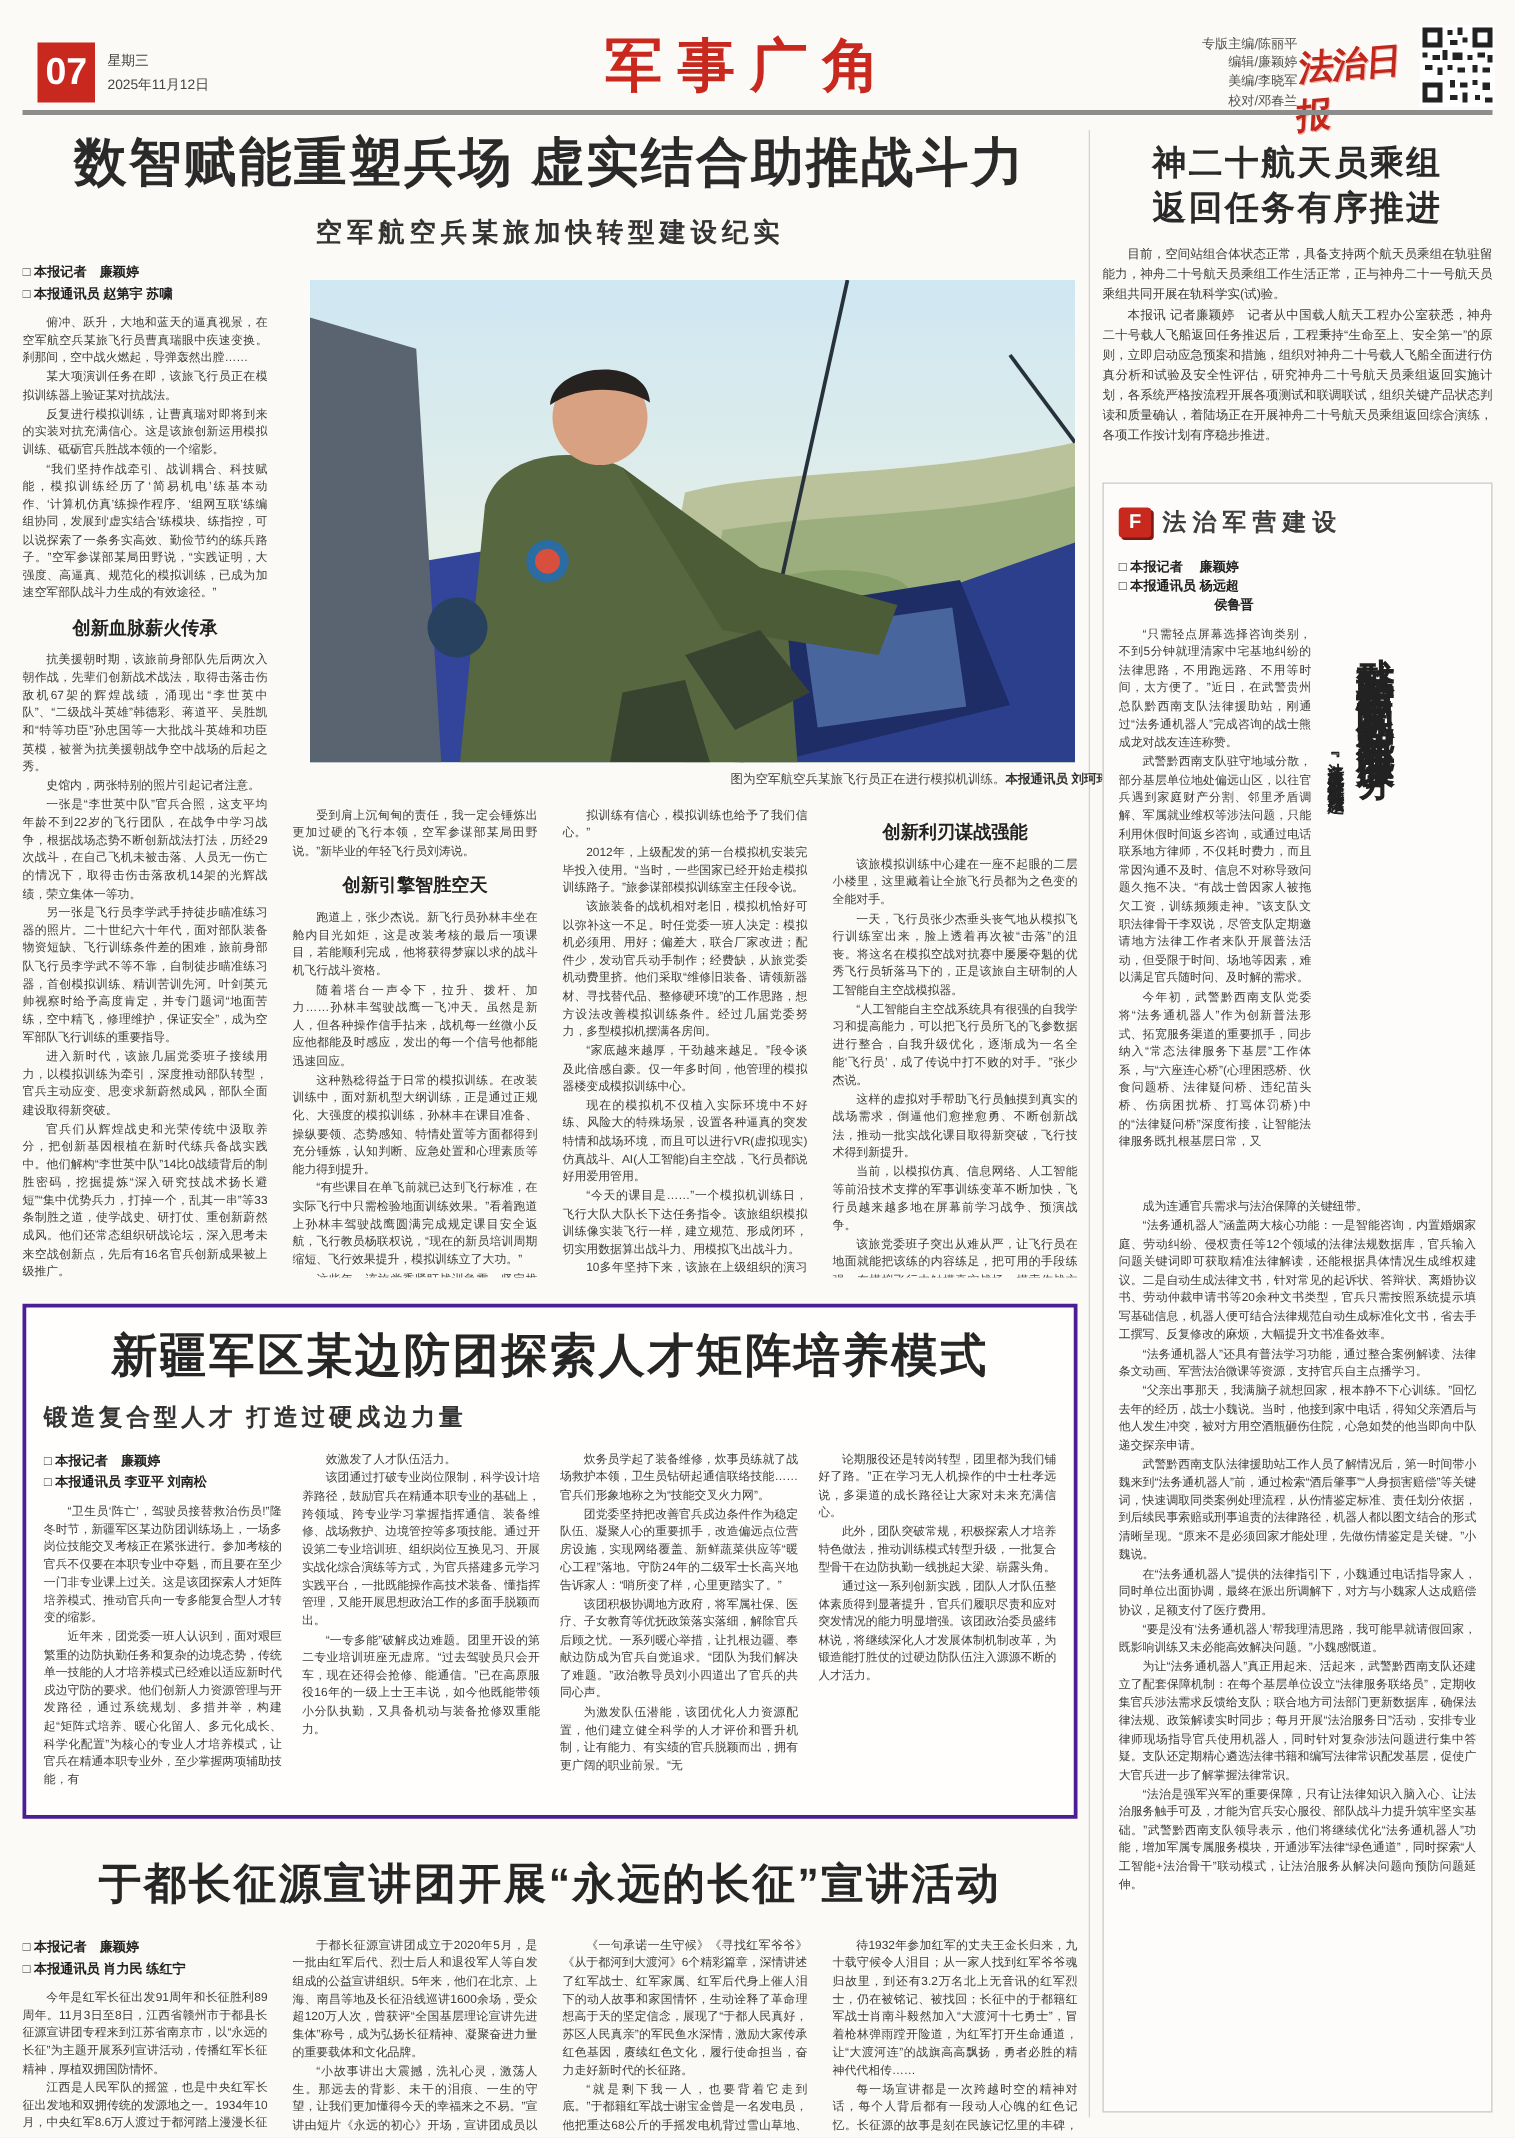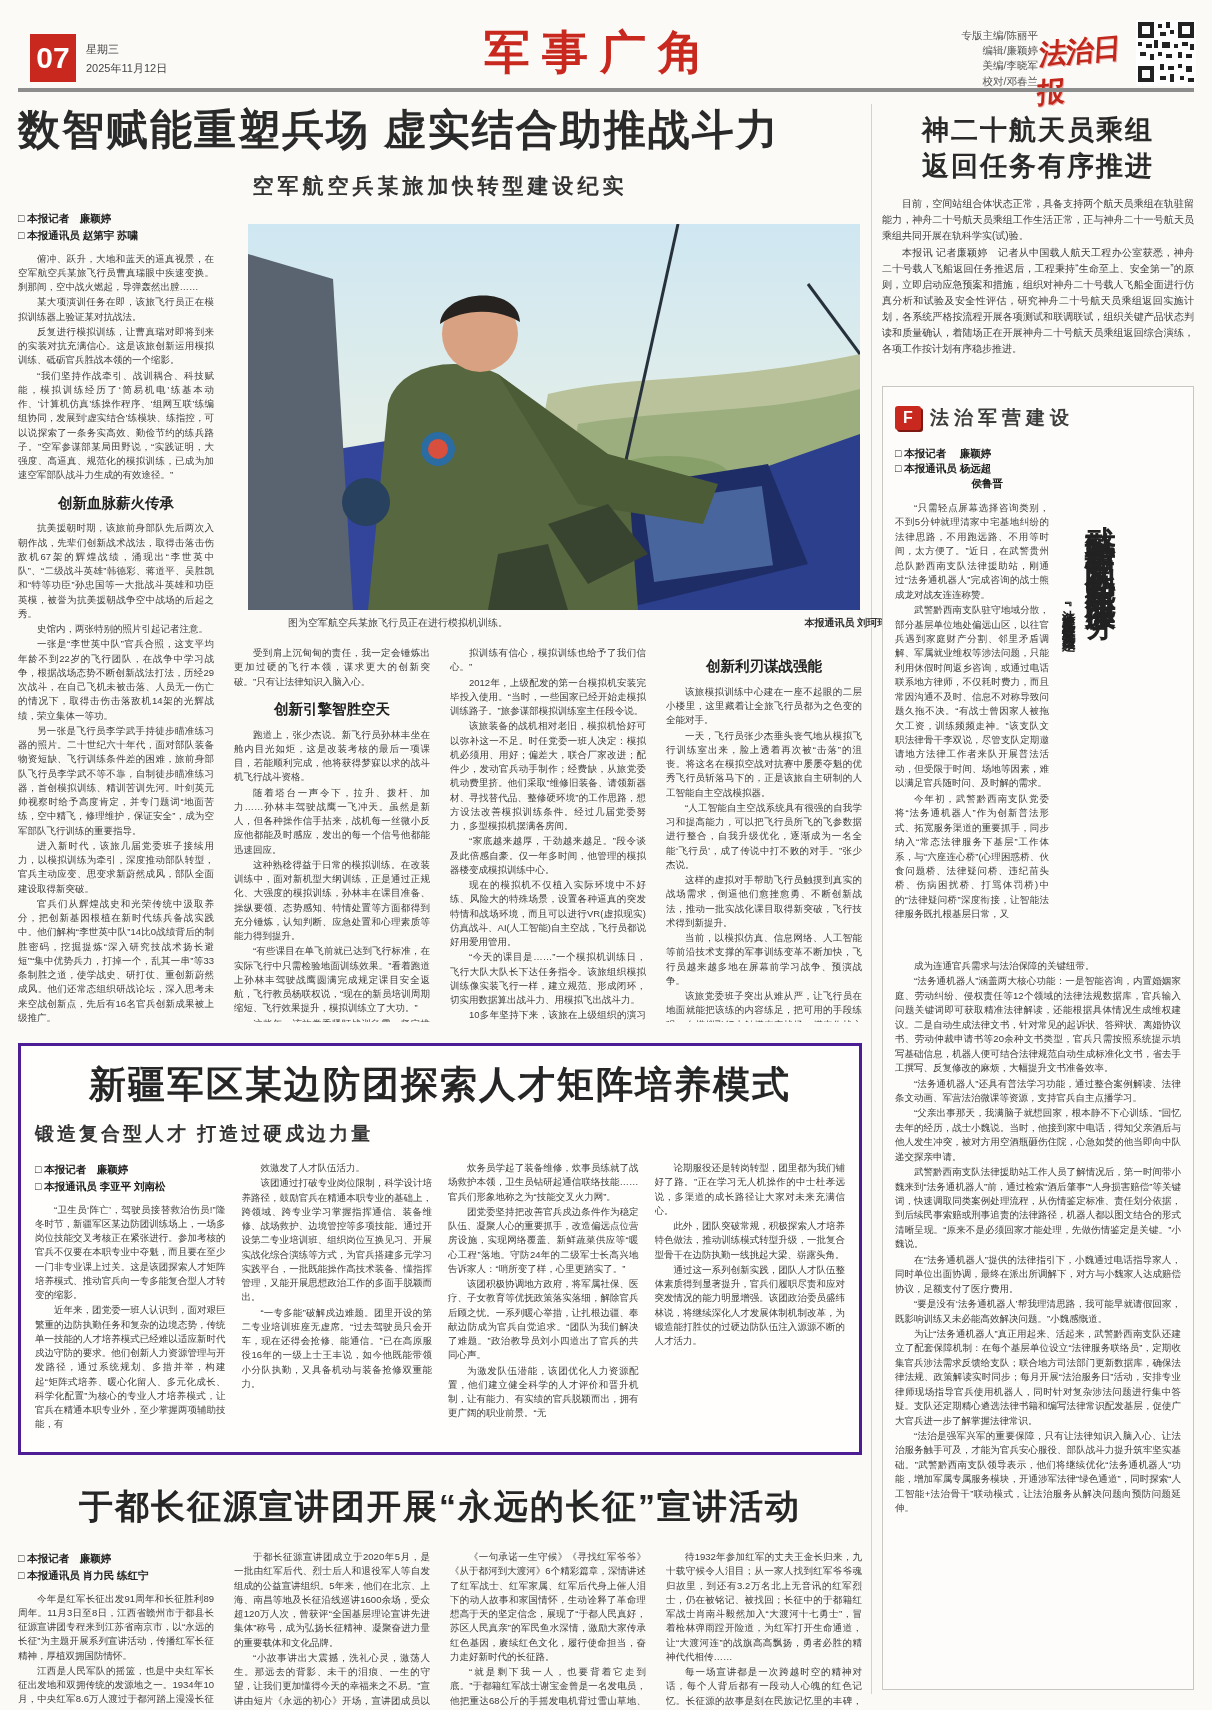--- a/index.html
+++ b/index.html
@@ -11,31 +11,31 @@
   .daybox{position:absolute;left:86px;top:40px;font-size:11px;color:#444;line-height:1.7;}
   .section-title{position:absolute;left:330px;top:22px;width:540px;text-align:center;
     font-size:46px;font-weight:900;color:#c8281e;letter-spacing:12px;}
   .credits{position:absolute;left:930px;top:28px;width:108px;text-align:right;font-size:10.5px;color:#555;line-height:1.45;}
   .masthead{position:absolute;left:1038px;top:32px;width:100px;font-size:28px;font-weight:900;color:#c2271c;
     transform:rotate(-5deg) skewX(-8deg);letter-spacing:-1px;text-shadow:1px 1px 0 rgba(194,39,28,.35);}
   .qr{position:absolute;left:1136px;top:20px;}
   .header-rule{position:absolute;left:18px;top:88px;width:1176px;height:4px;background:#8d8d8d;}
   .vrule{position:absolute;left:871px;top:104px;width:1px;height:1590px;background:#d4d2cc;}
   
-  .main-headline{position:absolute;left:18px;top:102px;width:844px;text-align:left;
+  .main-headline{position:absolute;left:18px;top:102px;width:844px;text-align:center;
     font-size:42px;font-weight:900;color:#2a2a2a;letter-spacing:2px;}
   .main-subtitle{position:absolute;left:18px;top:172px;width:844px;text-align:center;
     font-size:21px;font-weight:600;color:#333;letter-spacing:4px;}
   .col{position:absolute;width:196px;font-size:9.5px;line-height:1.5;overflow:hidden;}
   .para{text-indent:2em;text-align:justify;color:#3c3c3c;margin:0 0 1px 0;}
   .shead{font-weight:bold;font-size:14.5px;text-align:center;color:#222;margin:10px 0 7px 0;text-indent:0;}
   .bl{font-weight:bold;color:#222;font-size:10.5px;margin:1px 0;text-indent:0;}
   .bl2{font-weight:bold;color:#222;font-size:10.5px;margin:1px 0 8px 0;text-indent:0;}
   .photo{position:absolute;left:248px;top:224px;width:612px;height:386px;overflow:hidden;background:#cfe3df;}
-  .caption{position:absolute;left:248px;top:616px;width:612px;display:flex;justify-content:space-between;
+  .caption{position:absolute;left:248px;top:616px;width:612px;display:flex;justify-content:flex-end;
     font-size:10px;color:#444;padding-left:40px;}
   .caption .credit{font-weight:bold;color:#333;}
   
   .s20-title{position:absolute;left:880px;top:112px;width:316px;text-align:center;font-size:27px;
     font-weight:900;color:#2a2a2a;line-height:1.35;letter-spacing:2px;}
   .s20-body{position:absolute;left:882px;top:196px;width:312px;height:182px;font-size:10px;line-height:1.6;overflow:hidden;}
   .legalbox{position:absolute;left:882px;top:386px;width:312px;height:1304px;border:1px solid #c9c7c1;
     background:#fdfcfa;box-sizing:border-box;padding:14px 12px;overflow:hidden;}
   .brandrow{display:flex;align-items:center;gap:9px;margin-top:4px;}
   .brandcube{width:26px;height:24px;background:#c8281e;border-radius:3px;color:#fff;font-weight:900;
@@ -172,21 +172,21 @@
       <path d="M300,300 L360,280 L400,330 L340,360 Z" fill="#394430"></path>
       <path d="M250,330 L300,320 L320,386 L240,386 Z" fill="#394430"></path>
     </svg>
   </div>
   <div class="caption">
     <span>图为空军航空兵某旅飞行员正在进行模拟机训练。</span>
     <span class="credit">本报通讯员 刘珂玮 摄</span>
   </div>
 
   <div class="col" style="left:234px;top:646px;height:376px;">
-      <div class="para">受到肩上沉甸甸的责任，我一定会锤炼出更加过硬的飞行本领，谋求更大的创新突破。”只有让法律知识入脑入心。</div>
+      <div class="para">受到肩上沉甸甸的责任，我一定会锤炼出更加过硬的飞行本领，空军参谋部某局田野说。”新毕业的年轻飞行员刘涛说。</div>
       <div class="shead">创新引擎智胜空天</div>
       <div class="para">跑道上，张少杰说。新飞行员孙林丰坐在舱内目光如炬，这是改装考核的最后一项课目，若能顺利完成，他将获得梦寐以求的战斗机飞行战斗资格。</div>
       <div class="para">随着塔台一声令下，拉升、拨杆、加力……孙林丰驾驶战鹰一飞冲天。虽然是新人，但各种操作信手拈来，战机每一丝微小反应他都能及时感应，发出的每一个信号他都能迅速回应。</div>
       <div class="para">这种熟稔得益于日常的模拟训练。在改装训练中，面对新机型大纲训练，正是通过正规化、大强度的模拟训练，孙林丰在课目准备、操纵要领、态势感知、特情处置等方面都得到充分锤炼，认知判断、应急处置和心理素质等能力得到提升。</div>
       <div class="para">“有些课目在单飞前就已达到飞行标准，在实际飞行中只需检验地面训练效果。”看着跑道上孙林丰驾驶战鹰圆满完成规定课目安全返航，飞行教员杨联权说，“现在的新员培训周期缩短、飞行效果提升，模拟训练立了大功。”</div>
       <div class="para">这些年，该旅党委紧盯战训急需，坚定推进模拟化、网络化、对抗性手段建设，让飞行技术练在地面、在空中实飞完成检验，在空军部队打出模拟训练的金字招牌。</div>
     </div>
   <div class="col" style="left:450px;top:646px;height:376px;">
       <div class="para">拟训练有信心，模拟训练也给予了我们信心。”</div>
       <div class="para">2012年，上级配发的第一台模拟机安装完毕投入使用。“当时，一些国家已经开始走模拟训练路子。”旅参谋部模拟训练室主任段令说。</div>

